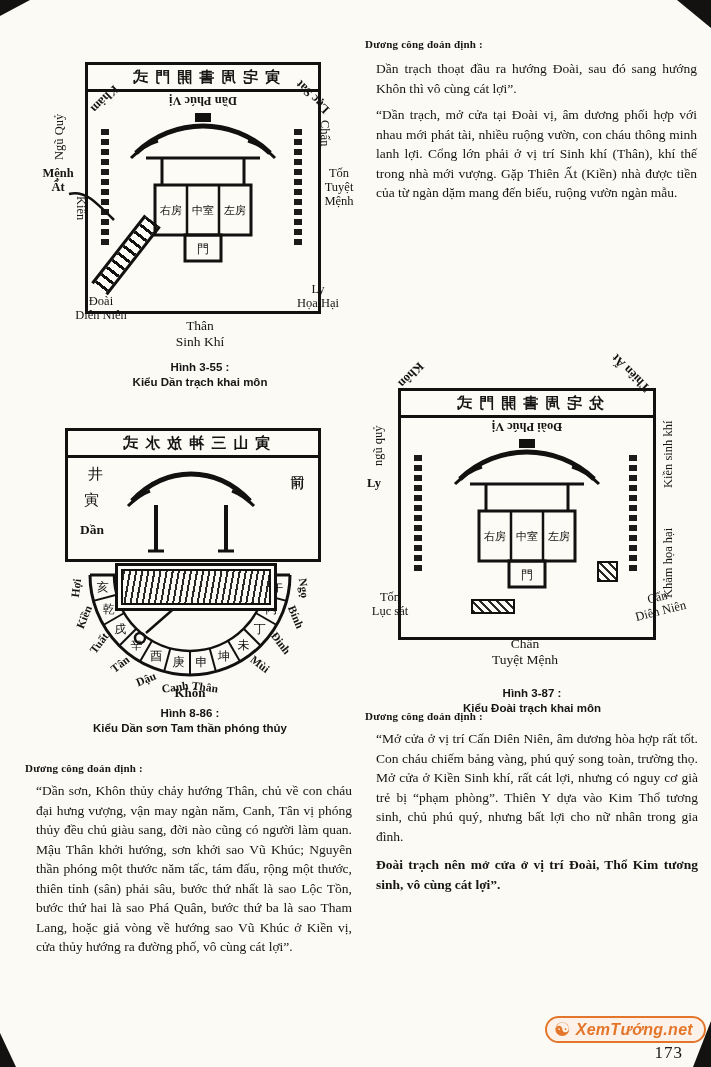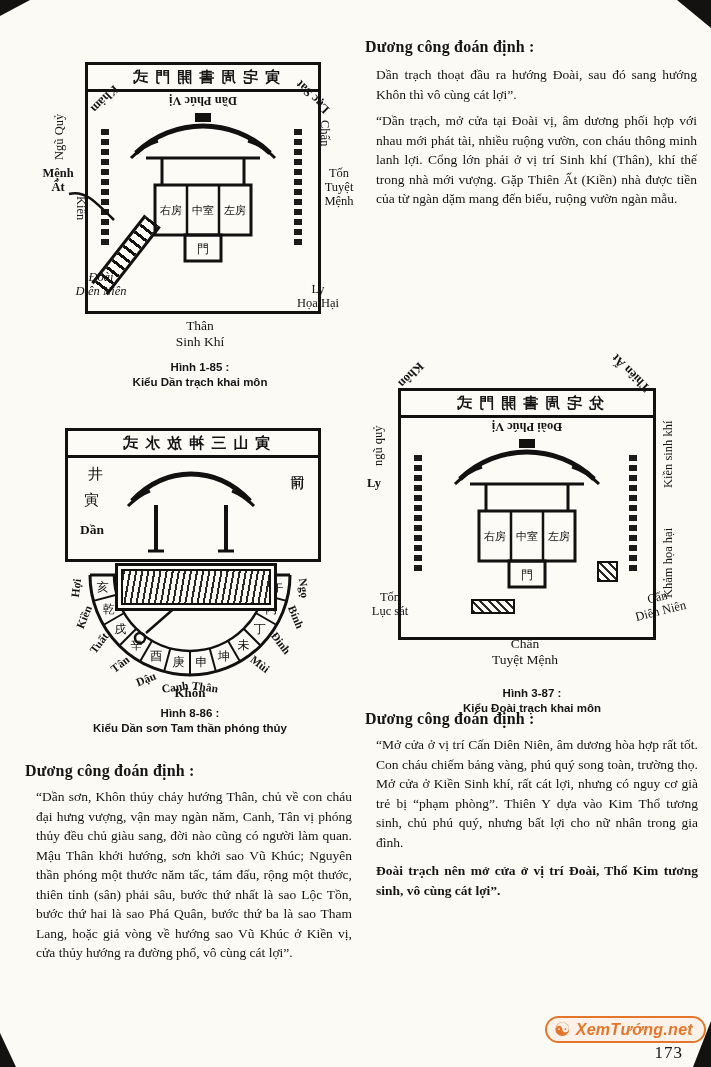--- a/index.html
+++ b/index.html
@@ -10,21 +10,21 @@
   }
   
   .art { position:absolute; background:#141210; }
   .art-tl { left:0; top:0; width:30px; height:16px; clip-path:polygon(0 0,100% 0,0 100%); }
   .art-tr { right:0; top:0; width:40px; height:28px; clip-path:polygon(15% 0,100% 0,100% 100%); }
   .art-bl { left:0; bottom:0; width:16px; height:34px; clip-path:polygon(0 0,100% 100%,0 100%); }
   .art-br { right:0; bottom:0; width:18px; height:46px; clip-path:polygon(100% 0,100% 100%,0 100%); }
 
   
   .tb { position:absolute; }
-  .h  { font-weight:700; font-size:16px; letter-spacing:.2px; }
+  .h  { font-weight:700; font-size:11px; letter-spacing:.2px; }
   .p  { font-size:13.5px; line-height:19.5px; text-align:justify; margin-top:7px; padding-left:11px; }
   .cap { position:absolute; text-align:center; font-family:"Liberation Sans",sans-serif;
          font-weight:700; font-size:11.5px; line-height:15px; }
 
   
   .fig { position:absolute; }
   .sq  { position:absolute; border:3px solid #121110; background:#fcfbf6; }
   .band{ position:absolute; left:0; right:0; top:0; height:24px; border-bottom:3px solid #121110;
          display:flex; align-items:center; justify-content:center; overflow:hidden; }
   .cjk { font-size:15px; font-weight:700; letter-spacing:7px; transform:scaleX(-1); white-space:nowrap; }
@@ -106,39 +106,39 @@
     <div class="lab b" style="left:262px;top:50px;transform:rotate(-135deg);">Lục Sát</div>
     <div class="lab vert" style="left:288px;top:80px;height:46px;">Chấn</div>
     <div class="lab c b" style="left:4px;top:126px;width:48px;">
       <div>Mệnh</div>
       <div>Ất</div>
     </div>
     <svg width="52" height="40" viewBox="0 0 52 40" style="position:absolute;left:36px;top:146px;">
       <path d="M3 8 C18 4 28 14 48 34" fill="none" stroke="#121110" stroke-width="2.5"></path>
     </svg>
     <div class="lab vert" style="left:44px;top:156px;height:42px;">Kiền</div>
-    <div class="lab c" style="left:38px;top:230px;width:66px;font-style:italic;">
+    <div class="lab c" style="left:38px;top:254px;width:66px;">
       <div class="b">Đoài</div>
       <div>Diên Niên</div>
     </div>
     <div class="lab c" style="left:286px;top:126px;width:46px;">
       <div class="b">Tốn</div>
       <div>Tuyệt Mệnh</div>
     </div>
     <div class="lab c" style="left:258px;top:242px;width:60px;">
       <div class="b">Ly</div>
       <div>Họa Hại</div>
     </div>
     <div class="lab c" style="left:105px;top:278px;width:130px;font-size:13.5px;line-height:16px;">
       <div>Thân</div>
       <div>Sinh Khí</div>
     </div>
   </div>
   <div class="cap" style="left:100px;top:360px;width:200px;">
-    <div>Hình 1-85 :</div>
+    <div>Hình 3-55 :</div>
     <div>Kiểu Dần trạch khai môn</div>
   </div>
 
   <div class="fig" style="left:40px;top:420px;width:310px;height:290px;">
     <div class="sq" style="left:25px;top:8px;width:250px;height:128px;">
       <div class="band">
         <span class="cjk">寅山三神放水式</span>
       </div>
       <div class="lab" style="left:20px;top:36px;font-size:15px;">井</div>
       <div class="lab" style="left:16px;top:62px;font-size:15px;">寅</div>

